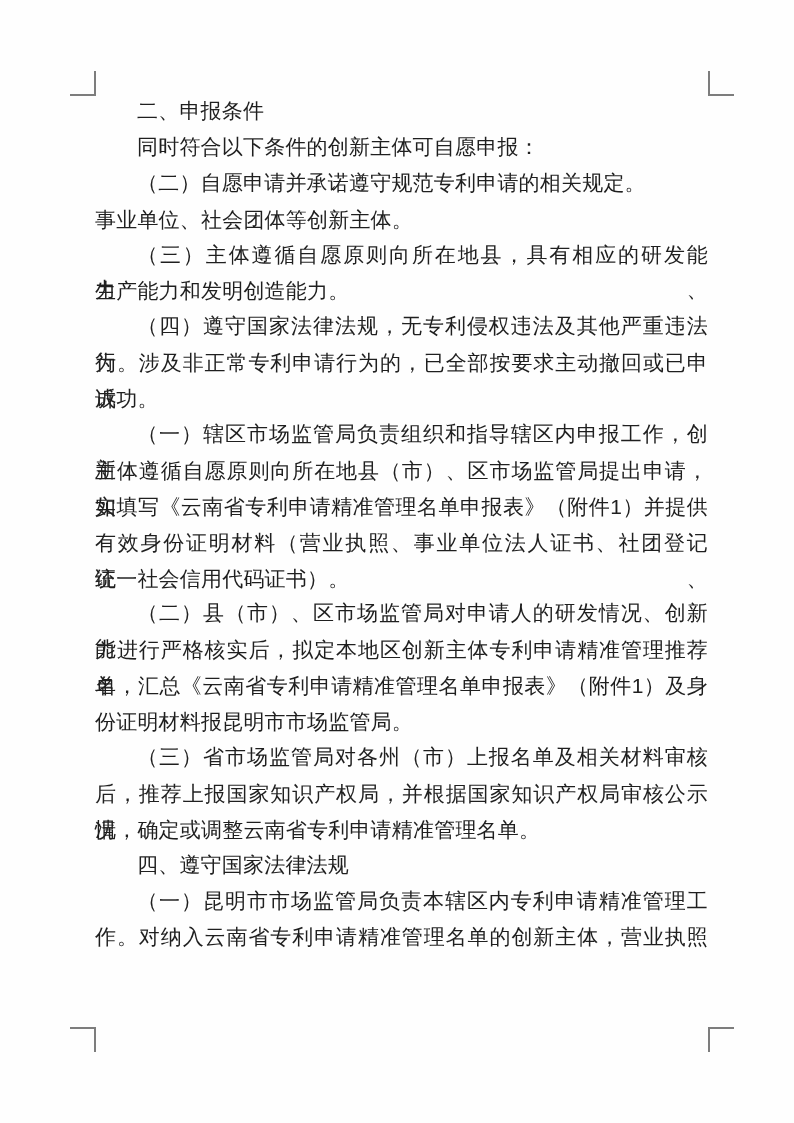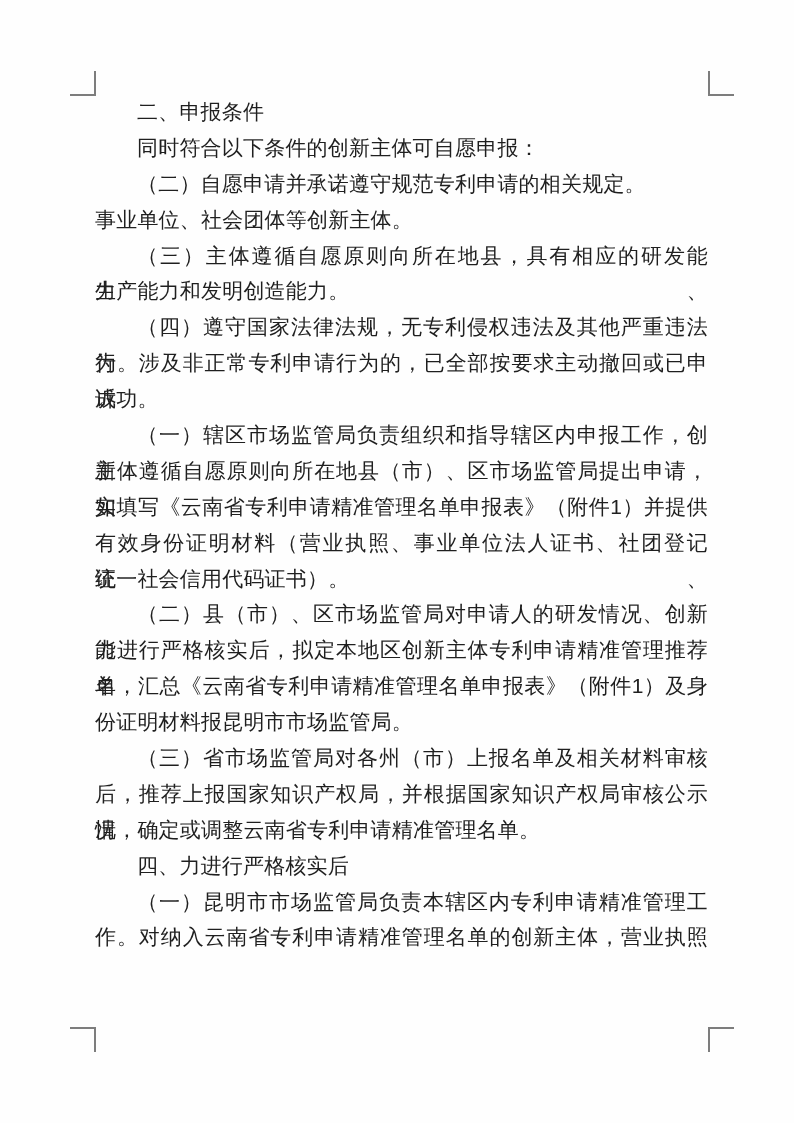--- a/index.html
+++ b/index.html
@@ -60,20 +60,21 @@
   }
   .line {
     height: 35.9px;
     line-height: 35.9px;
     font-size: 21px;
     white-space: nowrap;
     letter-spacing: 0.2px;
   }
   .line.indent {
     text-indent: 2em;
+    font-family: Liberation Serif, serif;
   }
   .line.justify {
     white-space: normal;
     text-align: justify;
     text-align-last: justify;
   }
 </style>
 </head>
 <body>
 
@@ -97,17 +98,17 @@
       <div class="line justify">实填写《云南省专利申请精准管理名单申报表》（附件1）并提供</div>
       <div class="line justify">有效身份证明材料（营业执照、事业单位法人证书、社团登记证、</div>
       <div class="line">统一社会信用代码证书）。</div>
       <div class="line indent justify">（二）县（市）、区市场监管局对申请人的研发情况、创新能</div>
       <div class="line justify">力进行严格核实后，拟定本地区创新主体专利申请精准管理推荐名</div>
       <div class="line justify">单，汇总《云南省专利申请精准管理名单申报表》（附件1）及身</div>
       <div class="line">份证明材料报昆明市市场监管局。</div>
       <div class="line indent justify">（三）省市场监管局对各州（市）上报名单及相关材料审核</div>
       <div class="line justify">后，推荐上报国家知识产权局，并根据国家知识产权局审核公示情</div>
       <div class="line">况，确定或调整云南省专利申请精准管理名单。</div>
-      <div class="line indent">四、力进行严格核实后</div>
+      <div class="line indent">四、遵守国家法律法规</div>
       <div class="line indent justify">（一）昆明市市场监管局负责本辖区内专利申请精准管理工</div>
       <div class="line justify">作。对纳入云南省专利申请精准管理名单的创新主体，营业执照</div>
     </div>
 </div>
 
 </body></html>

